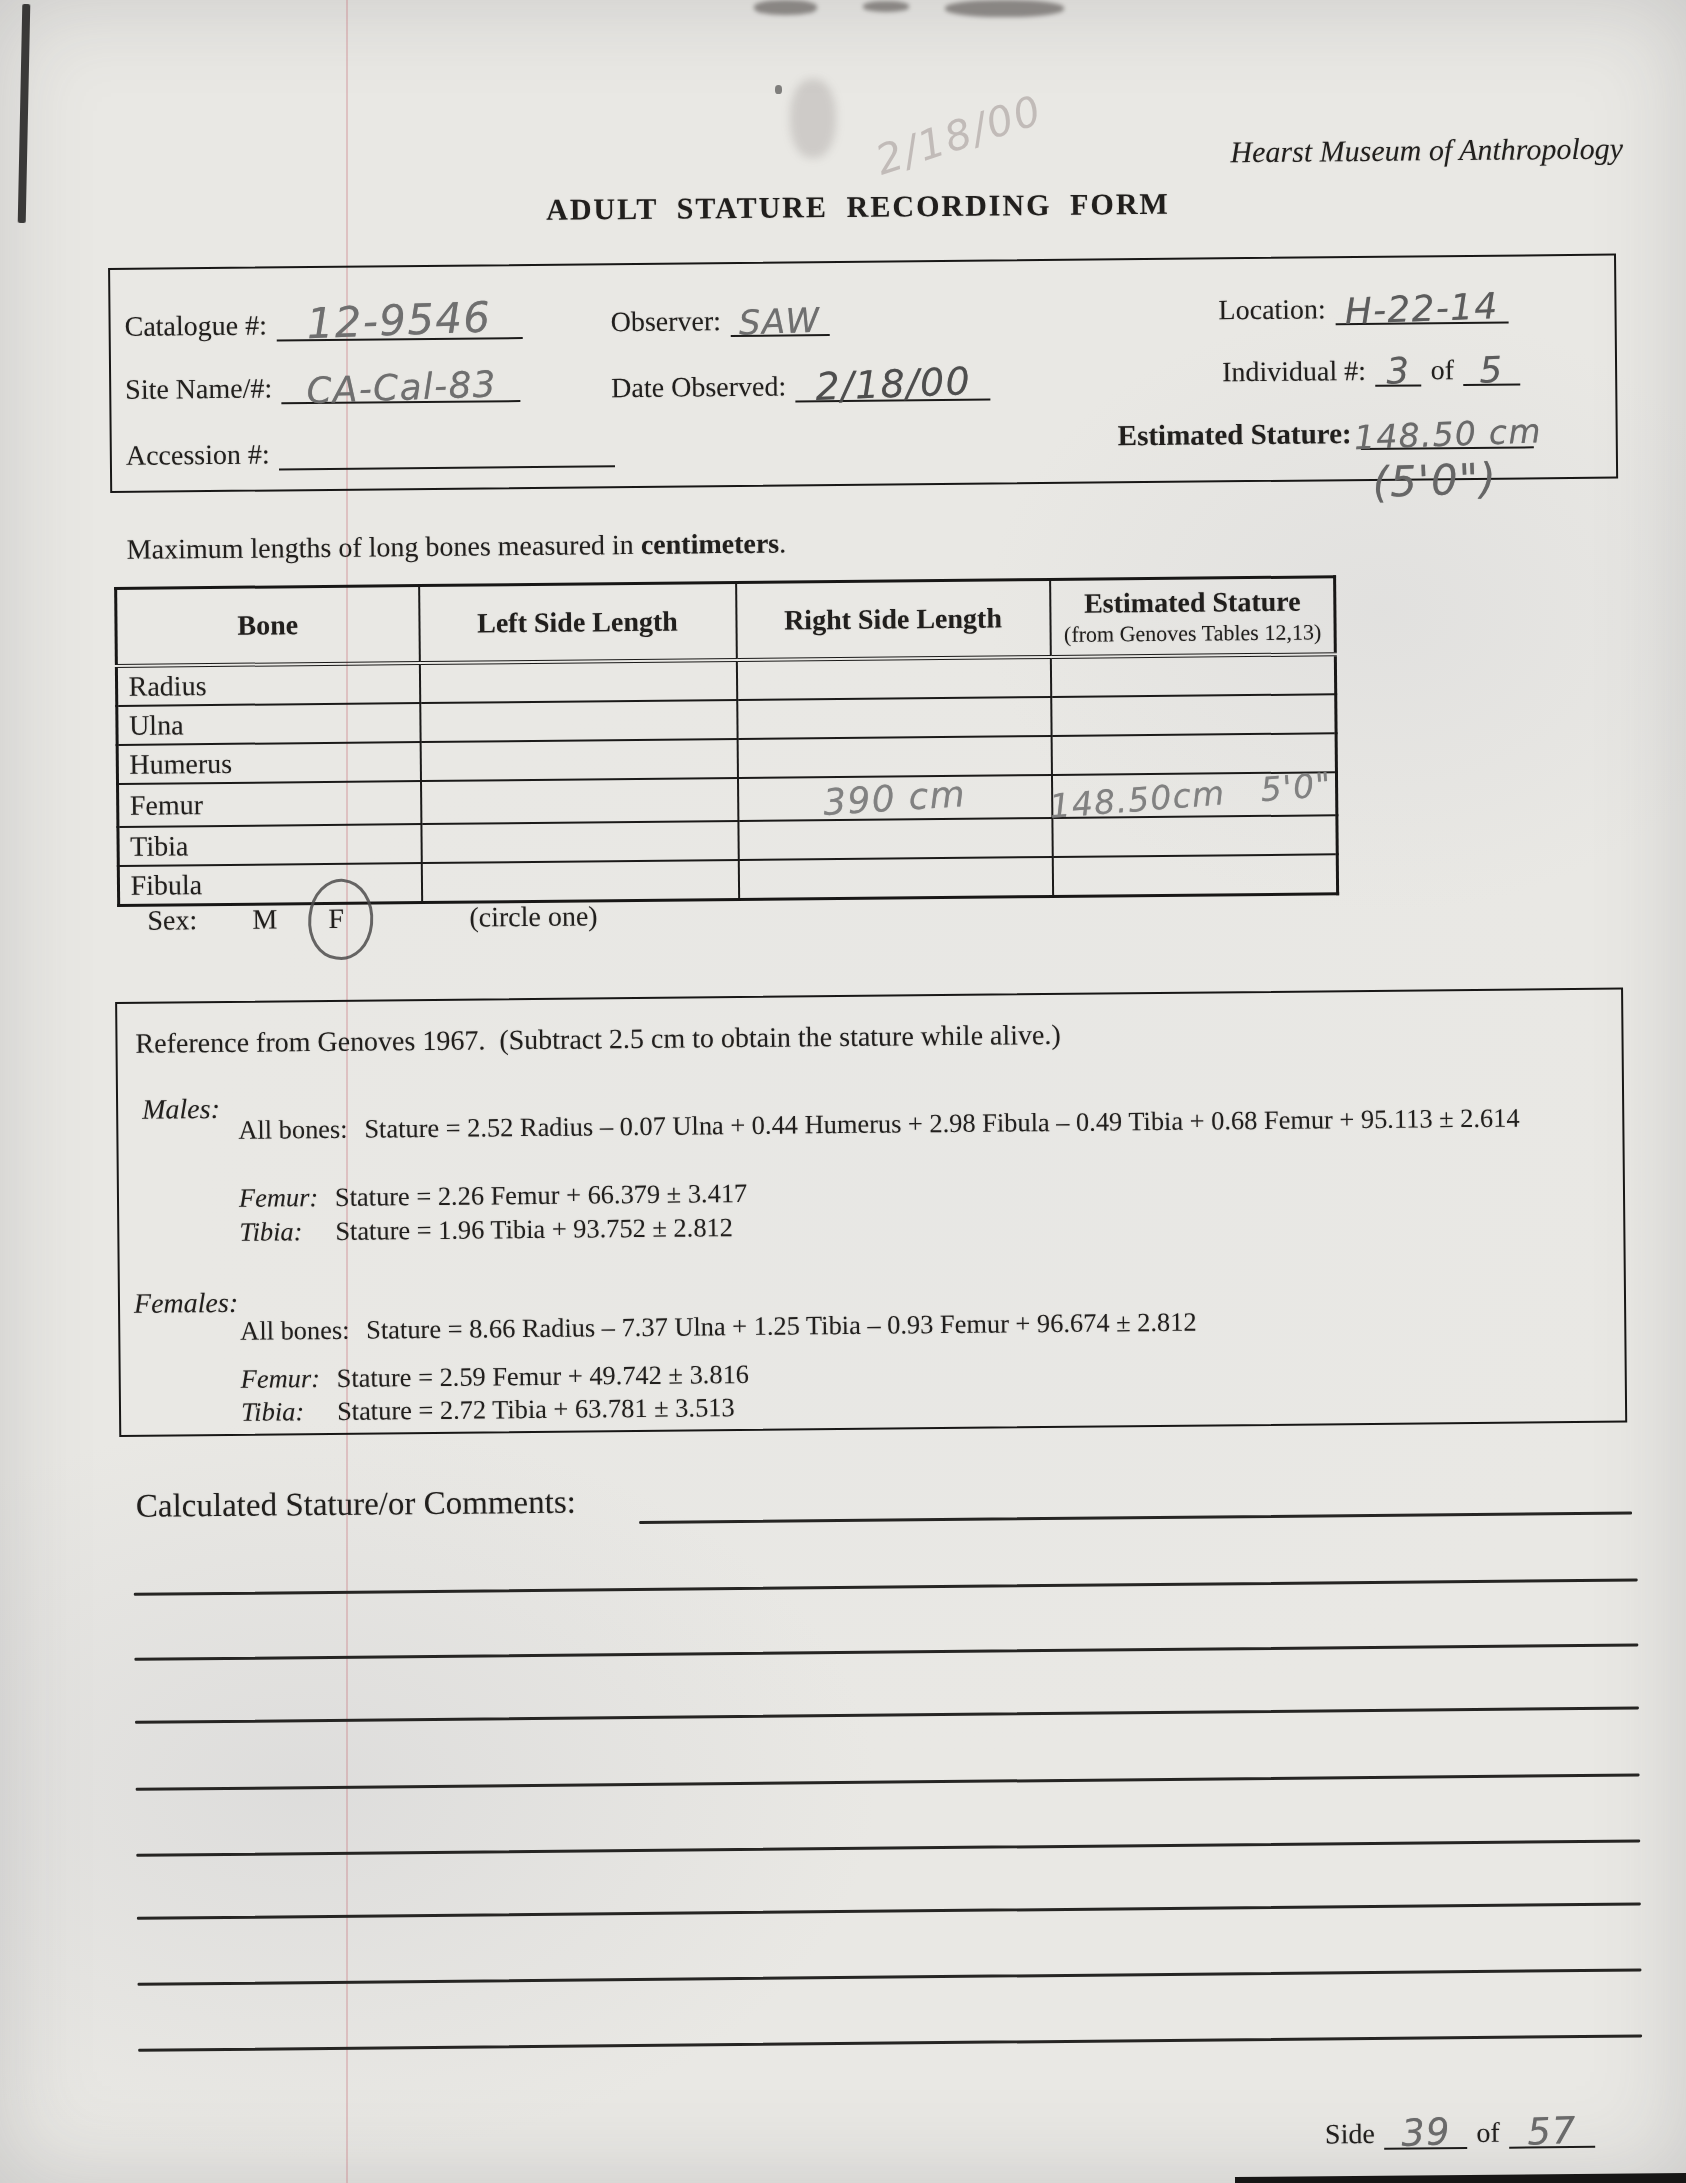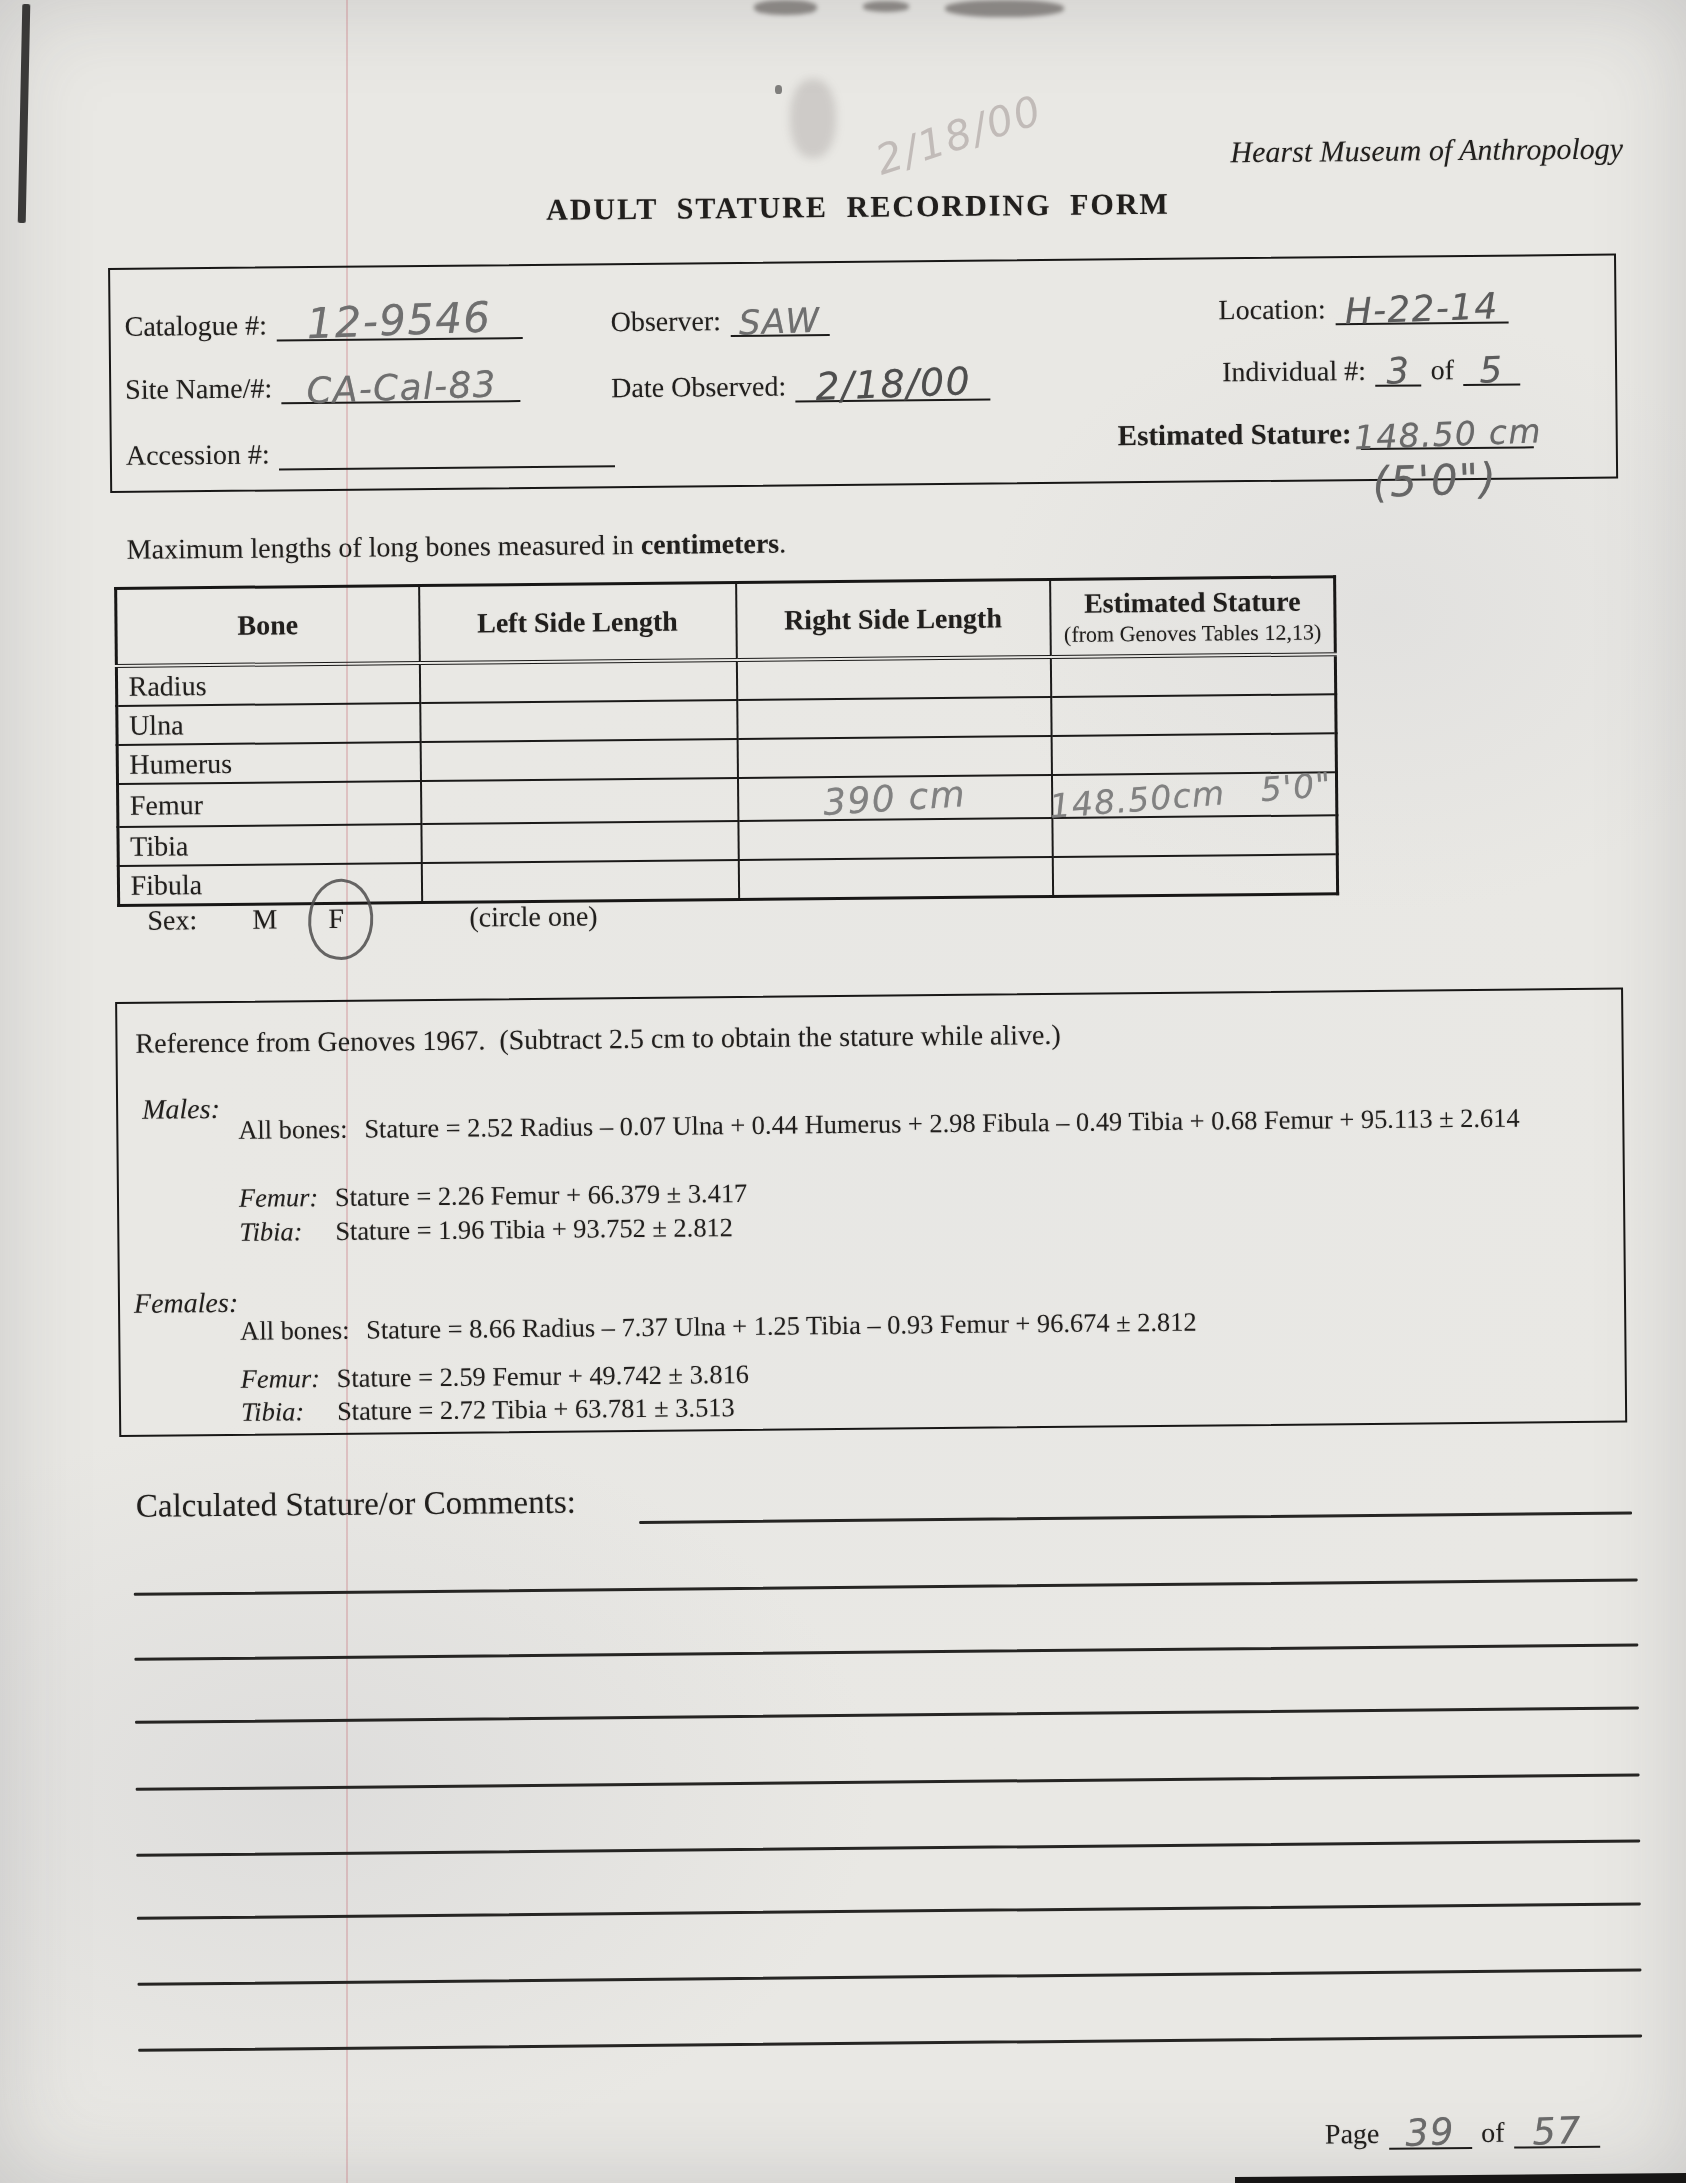--- a/index.html
+++ b/index.html
@@ -232,21 +232,21 @@
     <div class="rule" style="top:1586px;"></div>
     <div class="rule" style="top:1651px;"></div>
     <div class="rule" style="top:1714px;"></div>
     <div class="rule" style="top:1781px;"></div>
     <div class="rule" style="top:1847px;"></div>
     <div class="rule" style="top:1910px;"></div>
     <div class="rule" style="top:1976px;"></div>
     <div class="rule" style="top:2042px;"></div>
 
     <div class="fld" style="left:1315px; top:2115px;">
-      <span class="lbl ink">Page</span>
+      <span class="lbl ink">Side</span>
       <span class="wline" style="width:83px;">
         <span class="hw" style="font-size:37px; color:#6a6a6a;">39</span>
       </span>
       <span class="lbl ink">of</span>
       <span class="wline" style="width:86px;">
         <span class="hw" style="font-size:37px; color:#6a6a6a;">57</span>
       </span>
     </div>
 
   </div>

